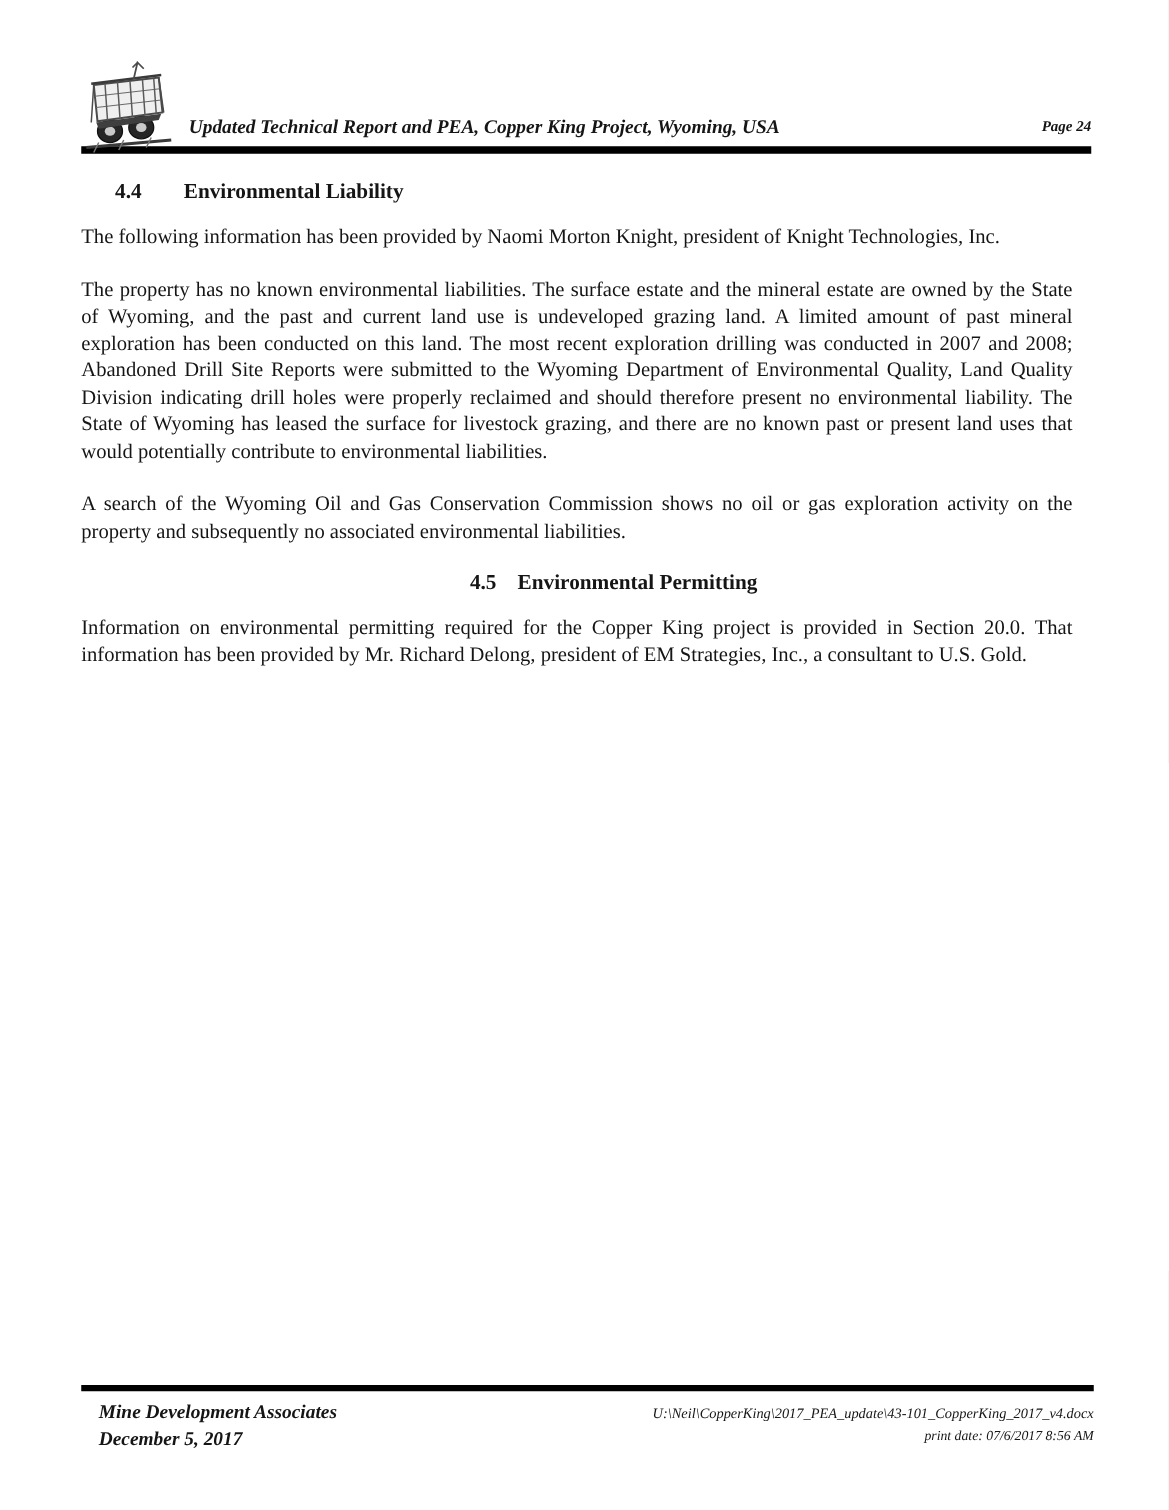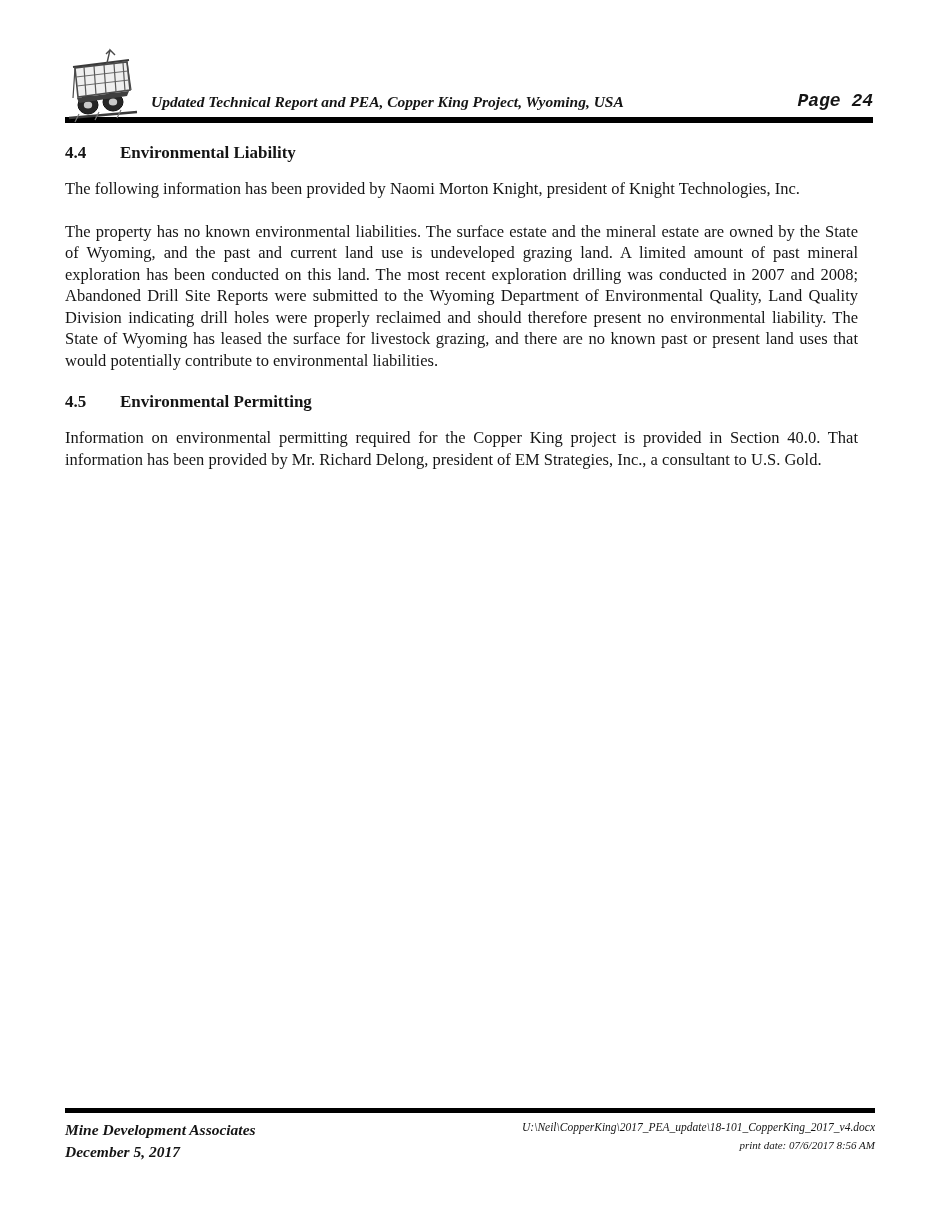--- a/index.html
+++ b/index.html
@@ -39,25 +39,24 @@
     margin-left: 10px;
     flex: 1 1 auto;
     font-weight: bold;
     font-style: italic;
     font-size: 15.5px;
     line-height: 21px;
   }
   .header-page {
     font-weight: bold;
     font-style: italic;
-    font-size: 18px;
+    font-size: 12px;
     line-height: 21px;
     align-self: flex-end;
     white-space: nowrap;
-    font-family: Liberation Mono, monospace;
   }
   .header-rule {
     height: 6px;
     background: #000;
     margin-top: 5px;
     position: relative;
     z-index: 1;
   }
 
   
@@ -65,23 +64,25 @@
     padding: 20px 62px 0 65px;
   }
   .section-heading {
     font-size: 17px;
     font-weight: bold;
     margin: 0 0 15px 0;
   }
   .section-heading .sec-num {
     display: inline-block;
     width: 55px;
+    margin-left: 27px;
   }
   .section-heading.spaced {
     margin-top: 20px;
+    text-align: center;
   }
   .para {
     font-size: 16.5px;
     line-height: 21.5px;
     text-align: justify;
     margin: 0 15px 21px 0;
   }
 
   
   .footer {
@@ -91,21 +92,22 @@
     top: 1108px;
   }
   .footer-rule {
     height: 5px;
     background: #000;
     margin-bottom: 6px;
   }
   .footer-inner {
     display: flex;
     justify-content: space-between;
-    align-items: flex-start;
+    align-items: center;
+    margin-left: 14px;
   }
   .footer-left {
     font-weight: bold;
     font-style: italic;
     font-size: 15.5px;
     line-height: 22px;
   }
   .footer-right {
     text-align: right;
     font-style: italic;
@@ -160,35 +162,36 @@
     <div class="header-rule"></div>
   </div>
 
   <div class="content">
 
     <h2 class="section-heading">
       <span class="sec-num">4.4</span><span>Environmental Liability</span>
     </h2>
     <p class="para">The following information has been provided by Naomi Morton Knight, president of Knight Technologies, Inc.</p>
     <p class="para">The property has no known environmental liabilities.  The surface estate and the mineral estate are owned by the State of Wyoming, and the past and current land use is undeveloped grazing land.  A limited amount of past mineral exploration has been conducted on this land.  The most recent exploration drilling was conducted in 2007 and 2008; Abandoned Drill Site Reports were submitted to the Wyoming Department of Environmental Quality, Land Quality Division indicating drill holes were properly reclaimed and should therefore present no environmental liability.  The State of Wyoming has leased the surface for livestock grazing, and there are no known past or present land uses that would potentially contribute to environmental liabilities.</p>
+    <p class="para">A search of the Wyoming Oil and Gas Conservation Commission shows no oil or gas exploration activity on the property and subsequently no associated environmental liabilities.</p>
 
     <h2 class="section-heading spaced">
       <span class="sec-num">4.5</span><span>Environmental Permitting</span>
     </h2>
-    <p class="para">Information on environmental permitting required for the Copper King project is provided in Section 40.0.  That information has been provided by Mr. Richard Delong, president of EM Strategies, Inc., a consultant to U.S. Gold.</p>
+    <p class="para">Information on environmental permitting required for the Copper King project is provided in Section 20.0.  That information has been provided by Mr. Richard Delong, president of EM Strategies, Inc., a consultant to U.S. Gold.</p>
 
   </div>
 
   <div class="footer">
     <div class="footer-rule"></div>
     <div class="footer-inner">
       <div class="footer-left">
         <div>Mine Development Associates</div>
         <div>December 5, 2017</div>
       </div>
       <div class="footer-right">
-        <div class="footer-path">U:\Neil\CopperKing\2017_PEA_update\18-101_CopperKing_2017_v4.docx</div>
+        <div class="footer-path">U:\Neil\CopperKing\2017_PEA_update\43-101_CopperKing_2017_v4.docx</div>
         <div class="footer-print">print date: 07/6/2017 8:56 AM</div>
       </div>
     </div>
   </div>
 
 </div>
 
 </body></html>

